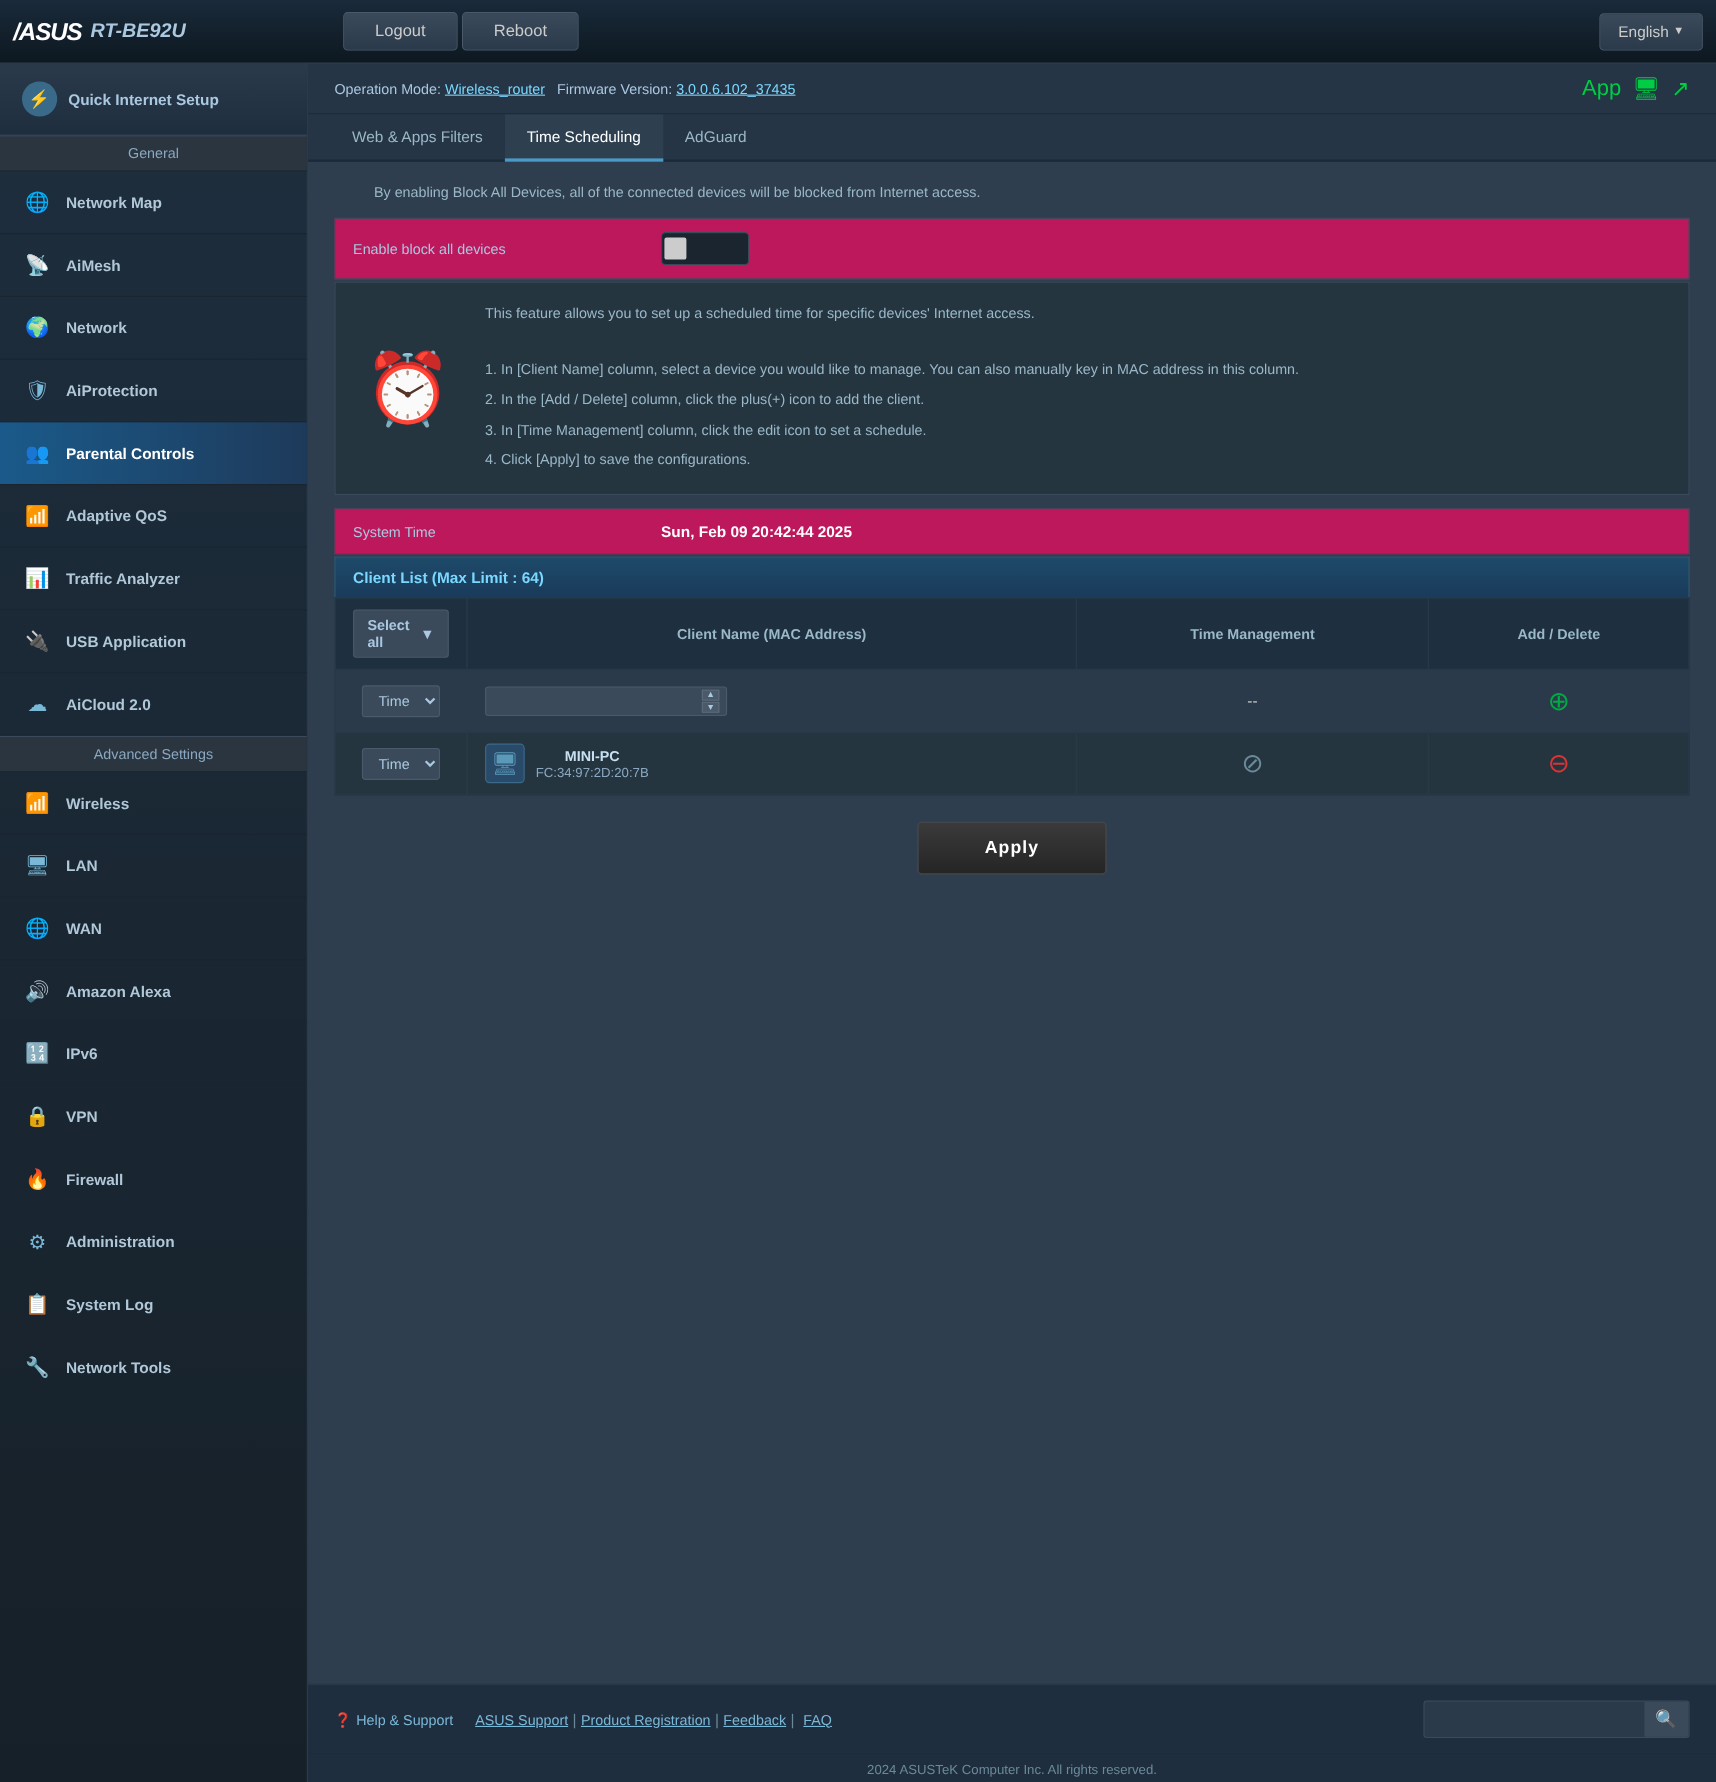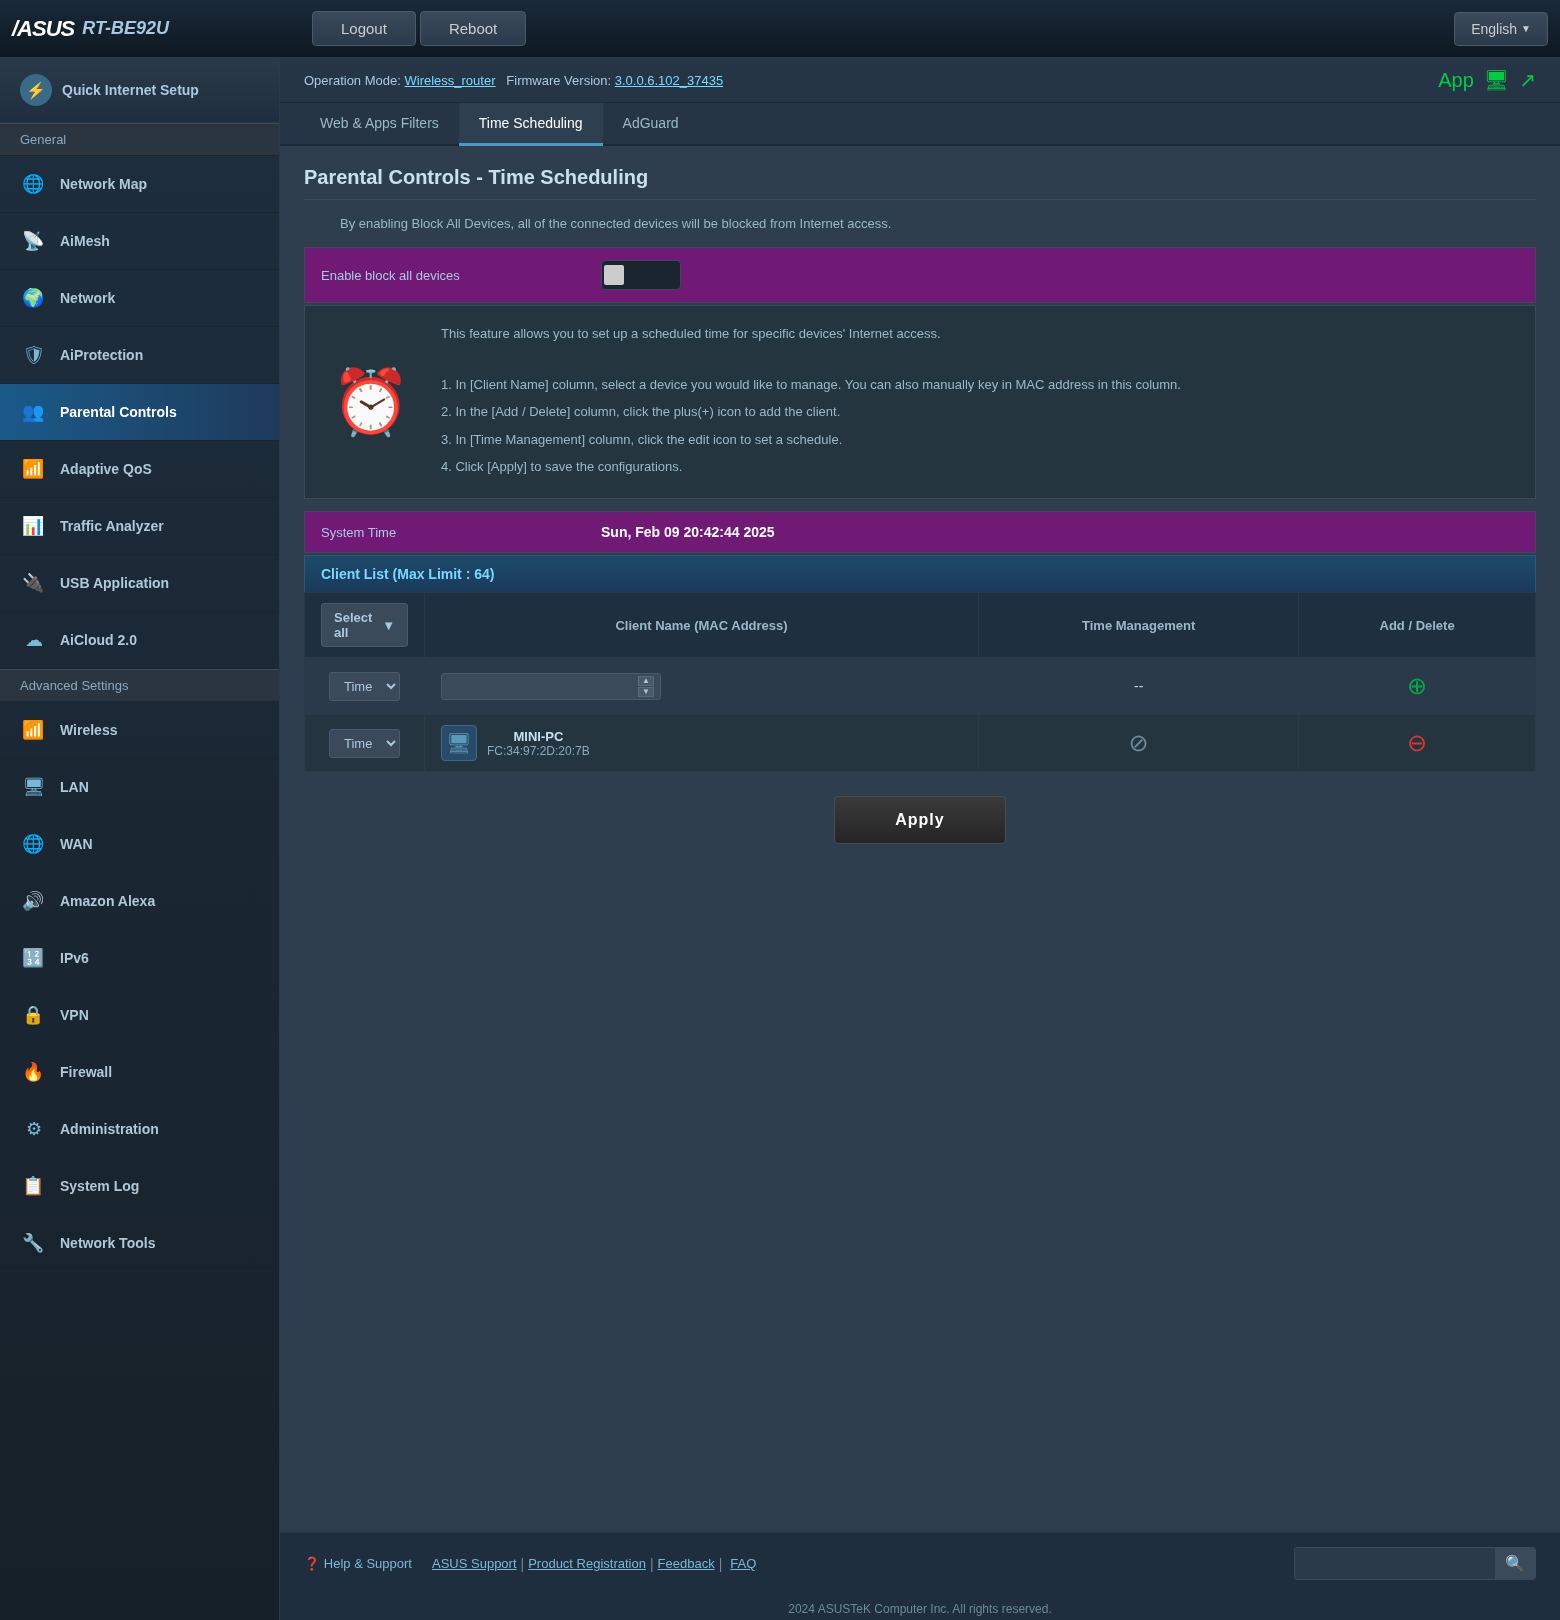--- a/index.html
+++ b/index.html
@@ -107,20 +107,21 @@
       color: #aac8e0;
       font-size: 14px;
       font-weight: bold;
     }
 
     .sidebar-section-header {
       background: #2a3540;
       color: #8aa8c0;
       font-size: 13px;
       padding: 8px 20px;
+      text-align: center;
       border-bottom: 1px solid #1a2530;
       border-top: 1px solid #3a4a5a;
     }
 
     .sidebar-item {
       display: flex;
       align-items: center;
       gap: 12px;
       padding: 14px 20px;
       cursor: pointer;
@@ -222,21 +223,21 @@
       color: #9ab8c8;
       font-size: 13px;
       margin-bottom: 16px;
       margin-left: 36px;
     }
 
     
     .form-row {
       display: flex;
       align-items: center;
-      background: #701a75;
+      background: #be185d;
       padding: 12px 16px;
       border: 1px solid #3a4a5a;
       margin-bottom: 2px;
     }
     .form-row-label {
       color: #aac8e0;
       font-size: 13px;
       min-width: 280px;
     }
     .form-row-value {
@@ -662,21 +663,20 @@
     </div>
 
     <div class="tabs-bar">
       <div class="tab">Web &amp; Apps Filters</div>
       <div class="tab active">Time Scheduling</div>
       <div class="tab">AdGuard</div>
     </div>
 
     <div class="page-content">
 
-      <div class="page-title">Parental Controls - Time Scheduling</div>
 
       <div class="info-block">By enabling Block All Devices, all of the connected devices will be blocked from Internet access.</div>
 
       <div class="form-row">
         <div class="form-row-label">Enable block all devices</div>
         <div class="form-row-value">
           <div class="toggle-off-only">
             <div class="toggle-knob-left"></div>
             <span class="toggle-off-label">OFF</span>
           </div>

